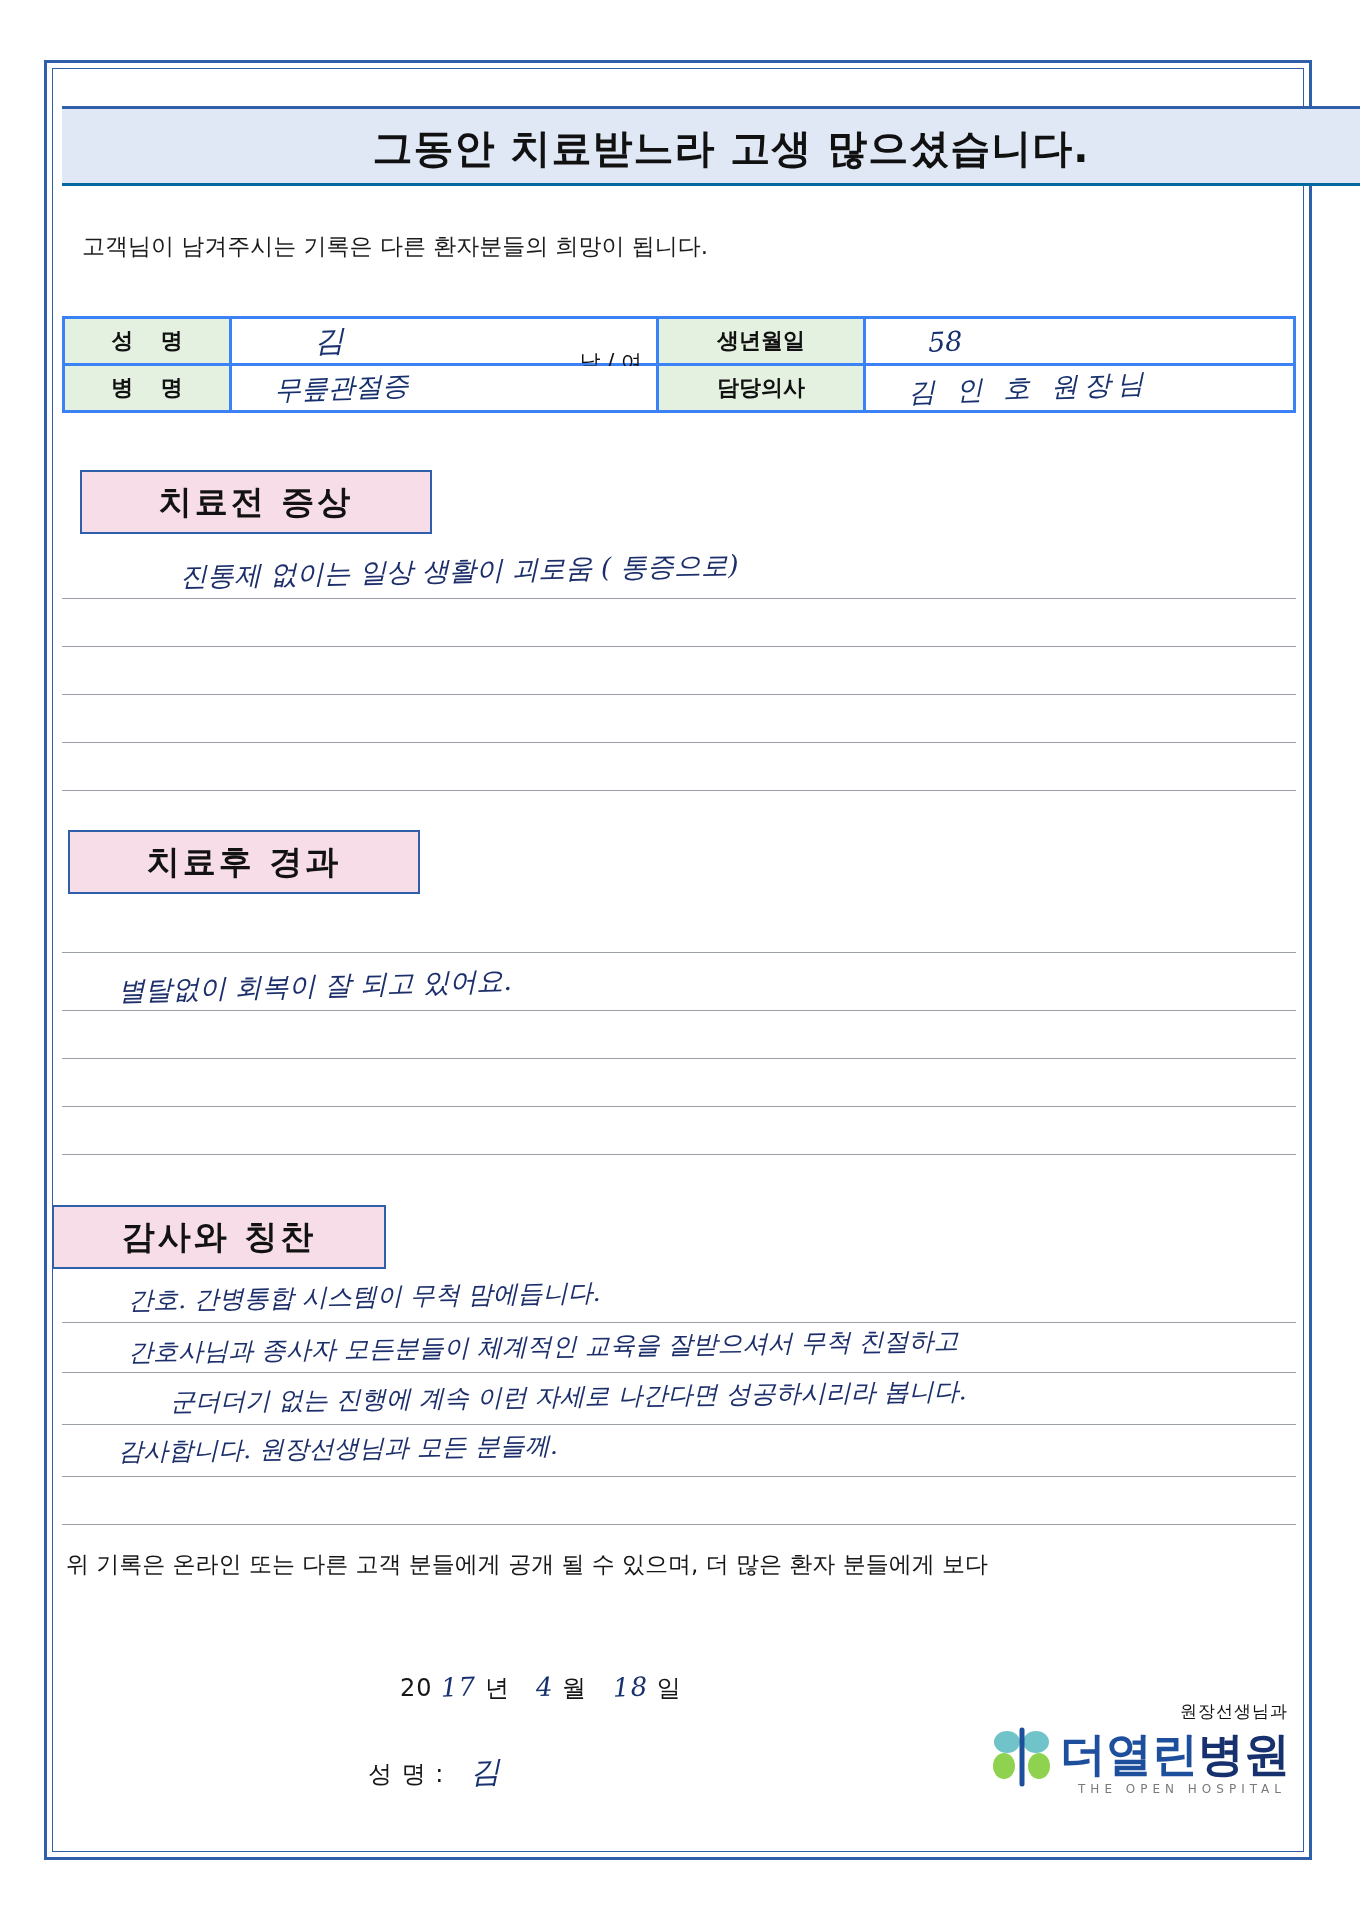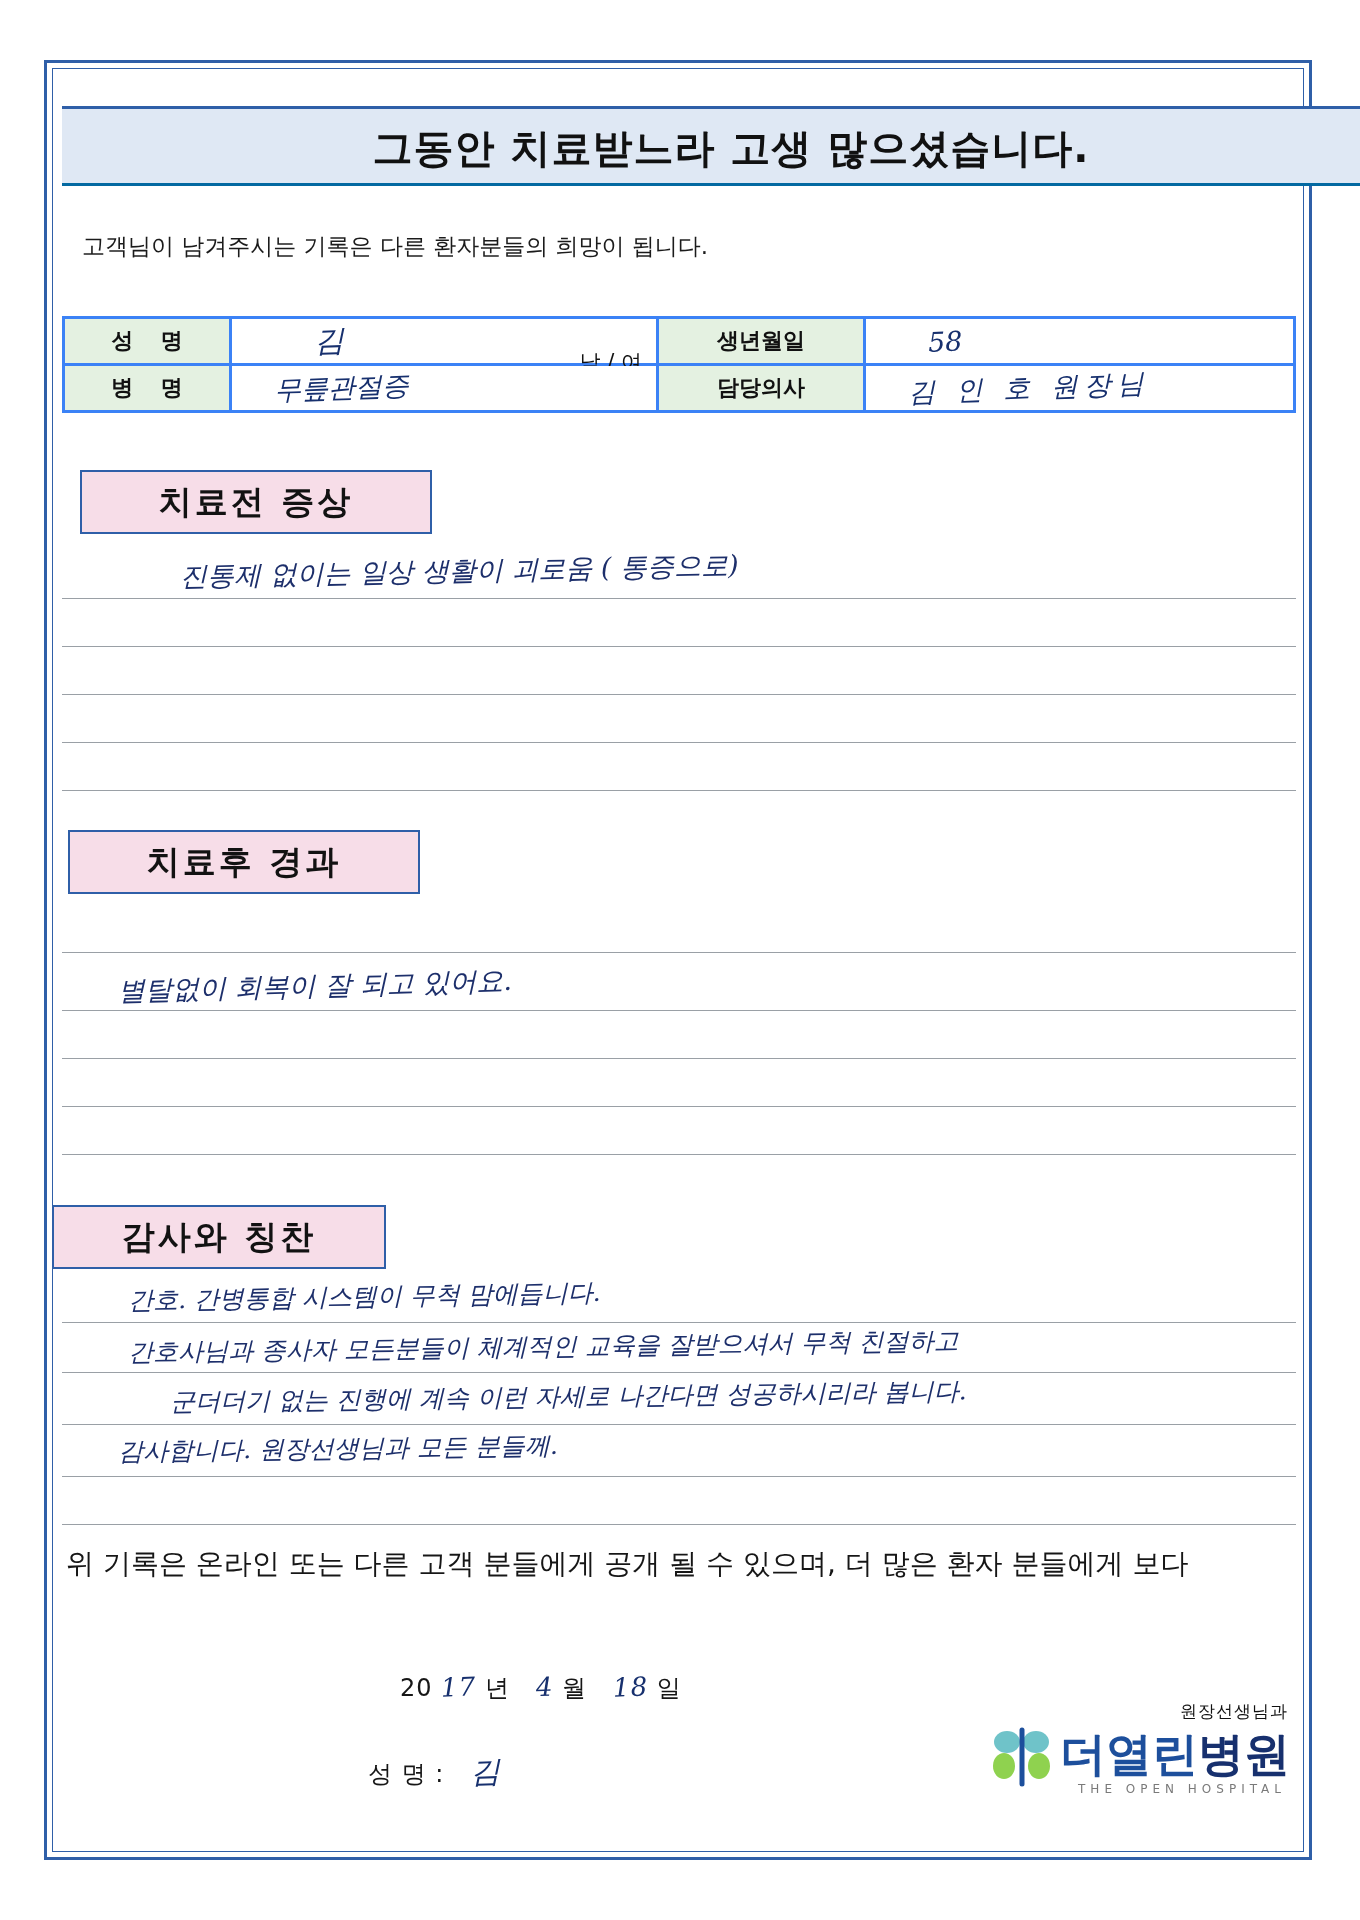--- a/index.html
+++ b/index.html
@@ -147,21 +147,21 @@
     font-style: italic;
     color: #1d2f6b;
     white-space: nowrap;
   }
 
   .consent {
     position: absolute;
     left: 66px;
     top: 1545px;
     width: 1190px;
-    font-size: 28px;
+    font-size: 23px;
     line-height: 38px;
     color: #161616;
   }
 
   .datebox {
     position: absolute;
     left: 400px;
     top: 1672px;
     font-size: 24px;
     color: #161616;

